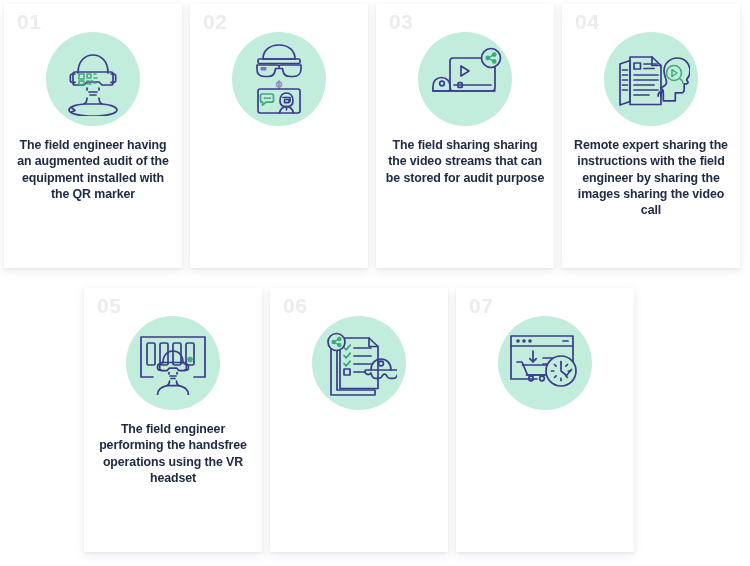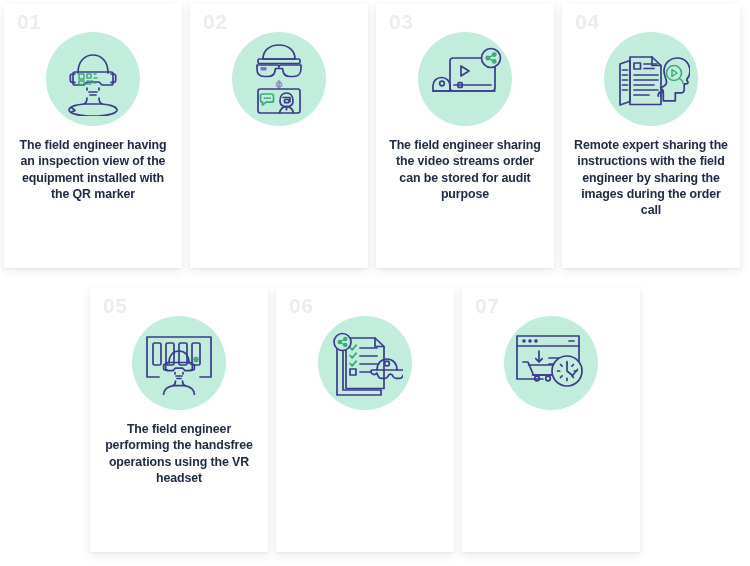--- a/index.html
+++ b/index.html
@@ -18,21 +18,21 @@
     position: relative;
     width: 750px;
     height: 566px;
     background: #ffffff;
   }
   .row {
     position: absolute;
     display: flex;
   }
   #row-1 { left: 4px; top: 4px; }
-  #row-2 { left: 90px; top: 288px; }
+  #row-2 { left: 84px; top: 288px; }
 
   .card {
     position: relative;
     width: 178px;
     height: 264px;
     background: #ffffff;
     box-shadow: 0 3px 9px rgba(120,130,150,0.16), 0 1px 2px rgba(120,130,150,0.10);
     margin-right: 8px;
     box-sizing: border-box;
     overflow: hidden;
@@ -100,21 +100,21 @@
           <path d="M28 62 c-9 0.8 -15 3.2 -15 6 0 3.4 10.7 6.2 24 6.2 13.3 0 24 -2.8 24 -6.2 0 -2.8 -6 -5.2 -15 -6" stroke-dasharray="0"></path>
           <path d="M16 66 l3 2.5 l-3.5 1.5"></path>
           <g stroke="#3faa7d" stroke-width="1.5">
             <rect x="23" y="32" width="5" height="5"></rect>
             <rect x="23" y="39" width="5" height="3.5"></rect>
             <rect x="31" y="32" width="4" height="4"></rect>
             <path d="M31 39 h2 M35 39 h1.5 M31 42 h4 M38 32 h2 M38 36 h3 M38 41 h2"></path>
           </g>
         </svg>
       </div>
-      <div class="card-text">The field engineer having an inspection view of the equipment installed with the QR marker</div>
+      <div class="card-text">The field engineer having an augmented audit of the equipment installed with the QR marker</div>
     </div>
 
     <div class="card">
       <div class="card-num">02</div>
       <div class="icon-wrap">
         <svg width="78" height="78" viewBox="0 0 78 78" fill="none" stroke="#3b3b8c" stroke-width="1.7" stroke-linecap="round" stroke-linejoin="round">
           <path d="M23 19 C23 10, 30 5, 39 5 C48 5, 55 10, 55 19 h-32 z"></path>
           <rect x="18" y="19" width="42" height="4.5" rx="1.4"></rect>
           <path d="M17 25 h20 c1.5 0 2 0.7 2 2 c0 -1.3 0.6 -2 2 -2 h20 v4 c0 4.5 -3 7.5 -7.5 7.5 h-3.5 c-4 0 -6.5 -2.5 -7 -5.5 l-0.5 -2.5 h-7 l-0.5 2.5 c-0.5 3 -3 5.5 -7 5.5 h-3.5 C19.5 36.5 17 33.5 17 29 v-4 z"></path>
           <rect x="20.5" y="27" width="6" height="3.4" rx="0.8" fill="#7b6fd0" stroke="none"></rect>
@@ -144,42 +144,42 @@
             <circle cx="69.2" cy="10.6" r="1.7" fill="#3faa7d"></circle>
             <circle cx="69.2" cy="17.4" r="1.7" fill="#3faa7d"></circle>
             <circle cx="62.8" cy="14" r="1.7" fill="#3faa7d"></circle>
             <path d="M64.3 13.1 l3.5 -1.8 M64.3 14.9 l3.5 1.8"></path>
           </g>
           <path d="M8 47 h17 v-5 c0 -5 -3.5 -8.5 -8.5 -8.5 C11.5 33.5, 8 37, 8 42 v5 z"></path>
           <circle cx="17" cy="39.5" r="2.3"></circle>
           <path d="M8 47 h62"></path>
         </svg>
       </div>
-      <div class="card-text">The field engineer sharing the video streams order can be stored for audit purpose</div>
+      <div class="card-text">The field sharing sharing the video streams that can be stored for audit purpose</div>
     </div>
 
     <div class="card">
       <div class="card-num">04</div>
       <div class="icon-wrap">
         <svg width="78" height="72" viewBox="0 0 78 72" fill="none" stroke="#3b3b8c" stroke-width="1.7" stroke-linecap="round" stroke-linejoin="round">
           <path d="M8 21 l10 -3.5 v41 l-10 3.5 z"></path>
           <path d="M10.5 27 h5 M10.5 32 h5 M10.5 37 h5 M10.5 42 h5 M10.5 47 h5"></path>
           <path d="M18 14 h22 l9 8.5 v39 h-31 z"></path>
           <path d="M40 14 v8.5 h9"></path>
           <rect x="22" y="20" width="6.5" height="6"></rect>
           <path d="M32 21 h13 M32 25.5 h10"></path>
           <path d="M22 32 h24 M22 37 h24 M22 42 h20 M22 47 h24 M22 52 h15"></path>
           <path d="M52 28 c0 -7.5 6 -13 13.5 -13 C73 15, 78 21, 78 28 c0 3.2 -1.3 5.8 -2.6 7.4 -1 1.2 -1 1.9 0 2.8 1.1 1 0.5 2.6 -1 2.6 h-2.2 v5.6 c0 2 -1.5 3.4 -3.6 3.4 h-5.3 v8 h-12 v-8.8 c0 -1.8 -1.1 -2.9 -2.6 -4.3 C59.5 40.5, 52 36, 52 28 z"></path>
           <circle cx="62" cy="30" r="7.5" stroke="#3faa7d" stroke-width="1.6"></circle>
           <path d="M60 26.5 l5 3.5 l-5 3.5 z" stroke="#3faa7d" stroke-width="1.5"></path>
           <path d="M68 36 c2 1 3 2.5 3 4.5" stroke="#3faa7d" stroke-width="1.4"></path>
           <path d="M48 49 c-1.5 1 -2 2.5 -1.8 4.2 M51 48 c-1.8 1.4 -2.4 3.3 -2.1 5.3"></path>
         </svg>
       </div>
-      <div class="card-text">Remote expert sharing the instructions with the field engineer by sharing the images during the order call</div>
+      <div class="card-text">Remote expert sharing the instructions with the field engineer by sharing the images sharing the video call</div>
     </div>
 
   </div>
 
   <div class="row" id="row-2">
 
     <div class="card">
       <div class="card-num">05</div>
       <div class="icon-wrap">
         <svg width="76" height="64" viewBox="0 0 76 64" fill="none" stroke="#3b3b8c" stroke-width="1.7" stroke-linecap="round" stroke-linejoin="round">

